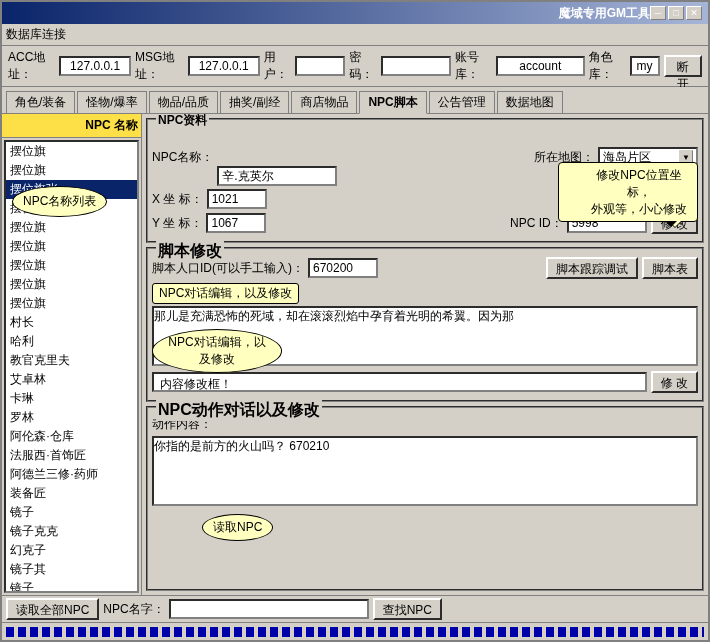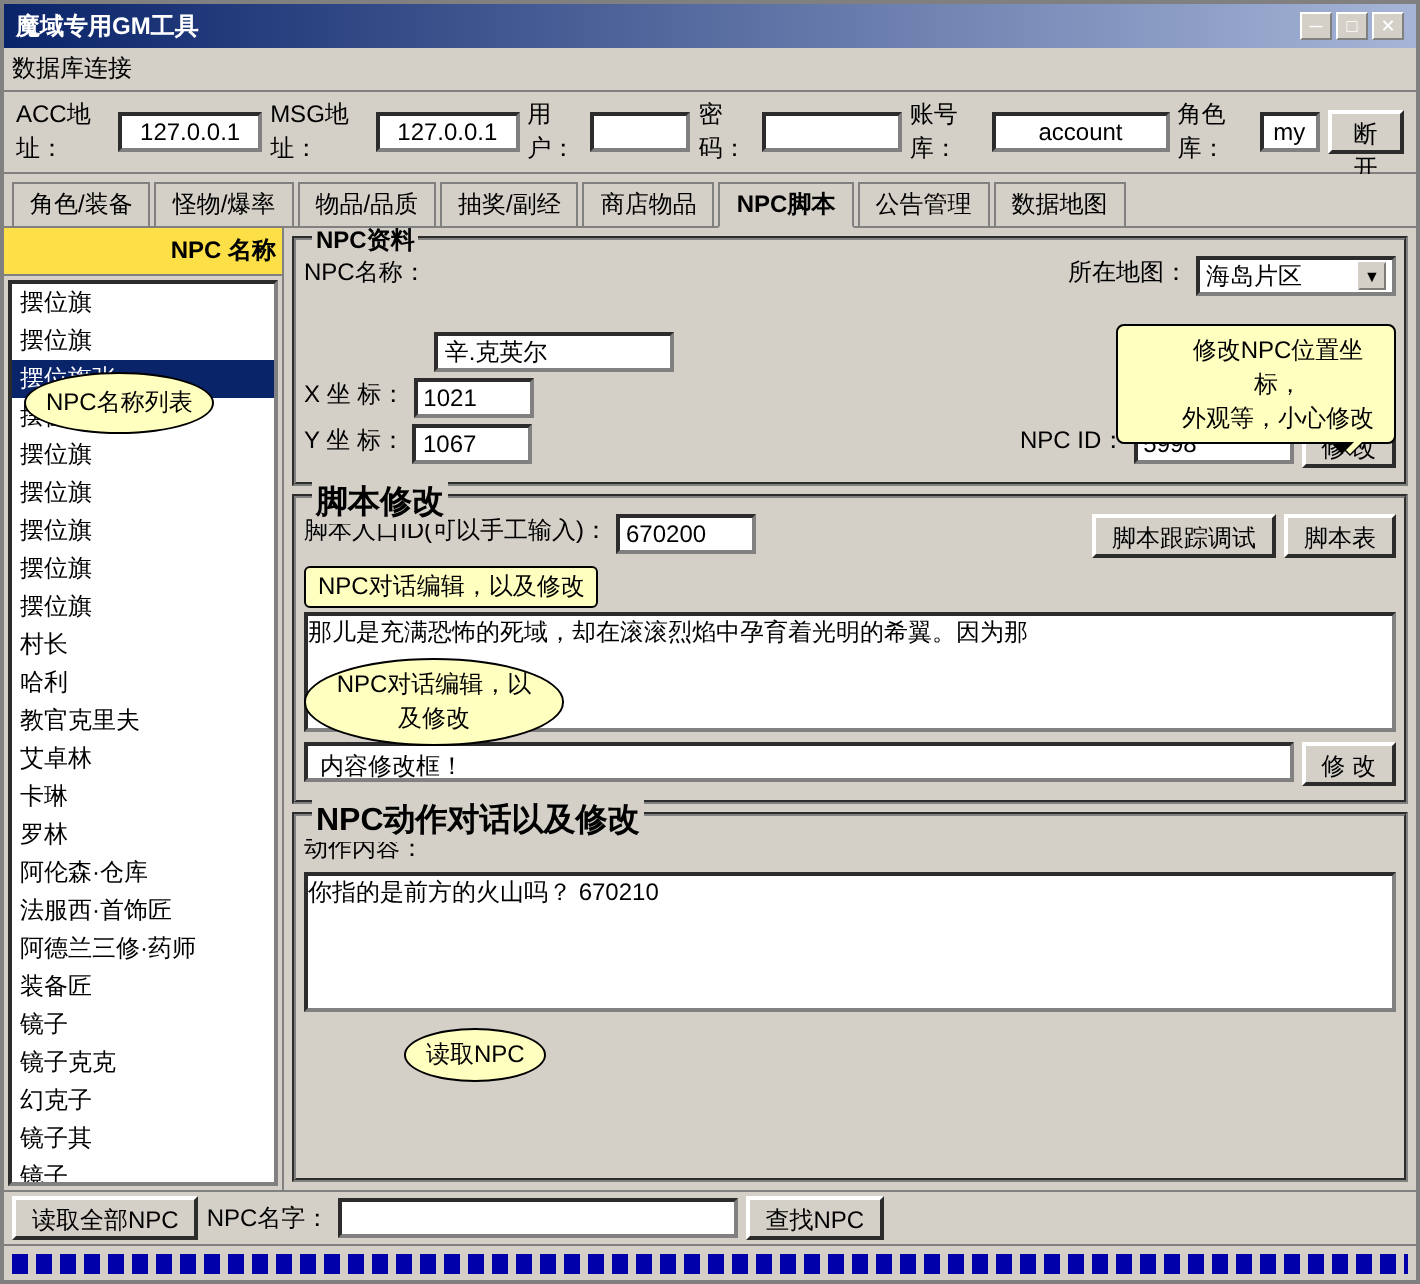--- a/index.html
+++ b/index.html
@@ -17,21 +17,21 @@
       border: 2px solid #808080;
       background: #d4d0c8;
       display: flex;
       flex-direction: column;
     }
     .title-bar {
       background: linear-gradient(to right, #0a246a, #a6b5d7);
       color: white;
       padding: 3px 6px;
       display: flex;
-      justify-content: space-between;
+      justify-content: flex-end;
       align-items: center;
       height: 22px;
       flex-shrink: 0;
     }
     .title-bar-title {
       font-size: 12px;
       font-weight: bold;
     }
     .title-bar-buttons {
       display: flex;
@@ -168,20 +168,21 @@
       position: absolute;
       top: -8px;
       left: 8px;
       background: #d4d0c8;
       font-size: 12px;
       padding: 0 2px;
       font-weight: bold;
     }
     .form-row {
       display: flex;
+      align-items: center;
       gap: 4px;
       margin-bottom: 3px;
       flex-wrap: wrap;
     }
     .form-row label { font-size: 12px; white-space: nowrap; }
     .form-input {
       border: 2px inset #808080;
       background: white;
       font-size: 12px;
       height: 20px;

